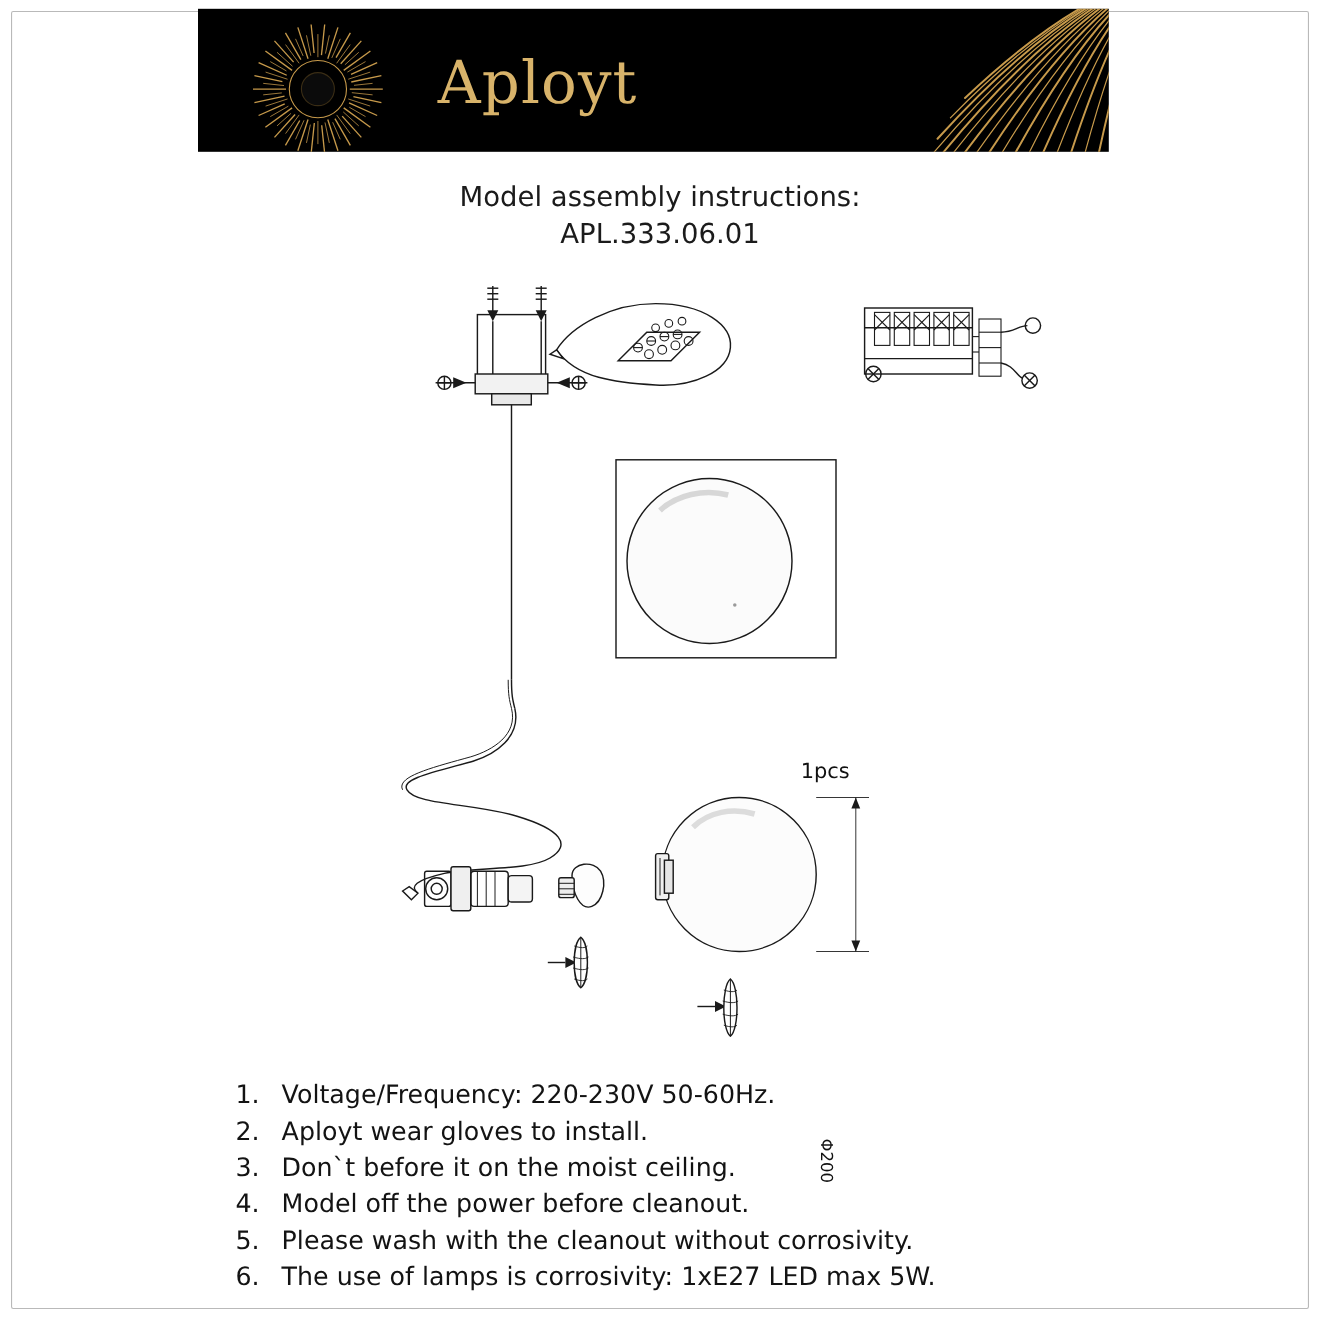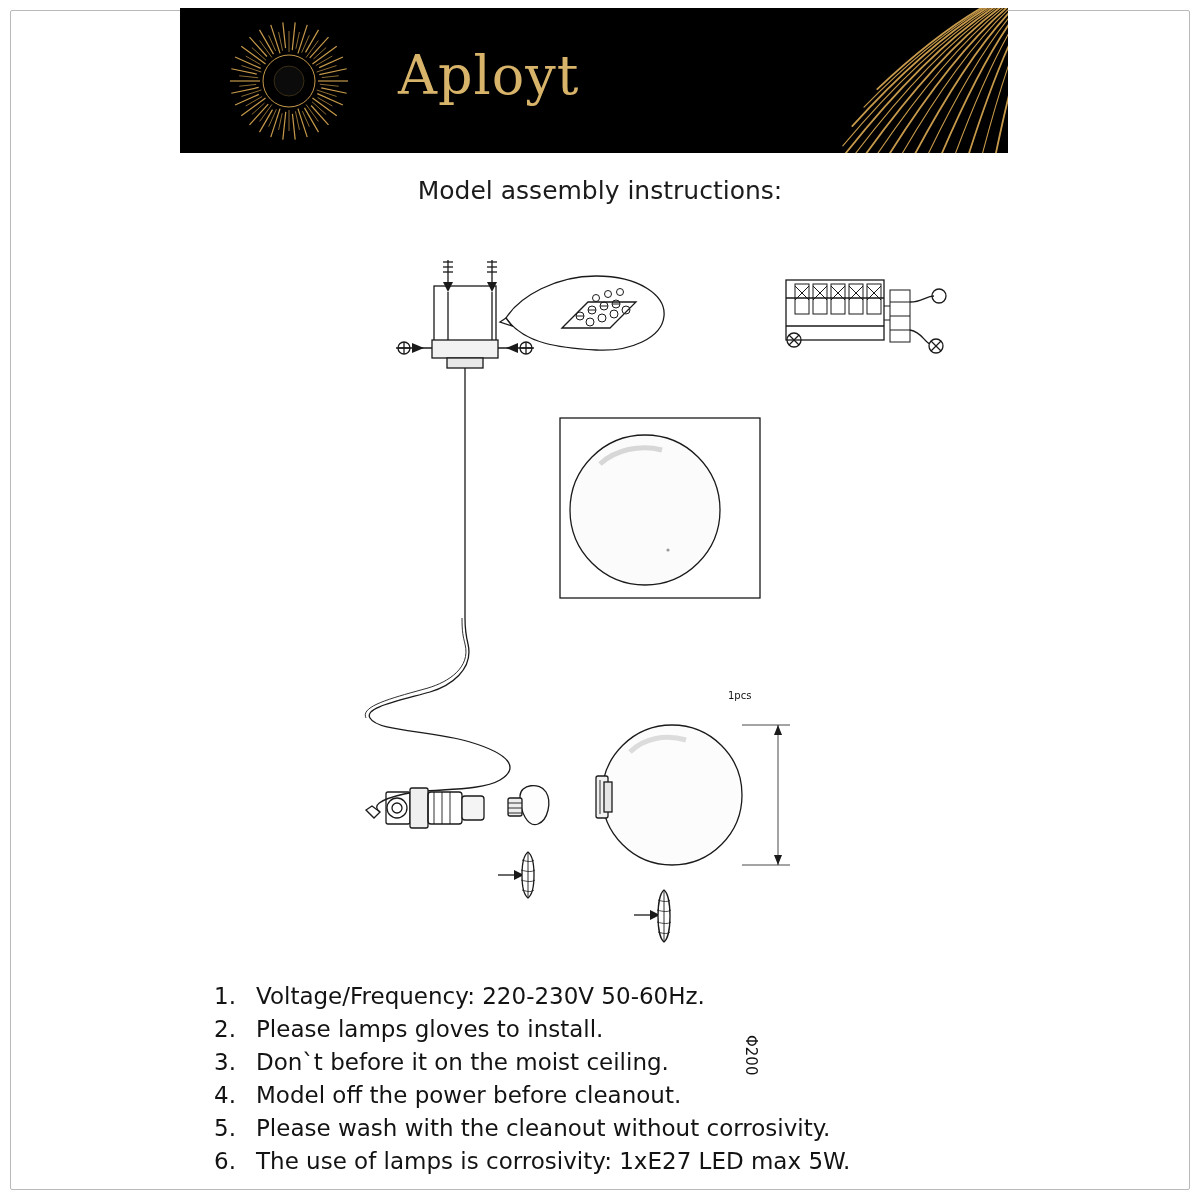--- a/index.html
+++ b/index.html
@@ -22,21 +22,21 @@
     width: 1180px; height: 1180px;
     border: 1px solid #b9b9b9;
     border-radius: 2px;
     pointer-events: none;
   }
 
   
   .banner {
     position: absolute;
     left: 180px; top: 8px;
-    width: 828px; height: 145px;
+    width: 828px; height: 130px;
     background: #000000;
     overflow: hidden;
   }
   .brand-name {
     position: absolute;
     left: 218px; top: 36px;
     font-family: "DejaVu Serif", serif;
     font-size: 54px;
     letter-spacing: 1px;
     color: #d8b36a;
@@ -52,21 +52,20 @@
     right: -30px; top: -40px;
     width: 330px; height: 230px;
   }
 
   
   .title-block {
     position: absolute;
     left: 0; top: 162px;
     width: 1200px;
     text-align: center;
-    margin-top: 12px;
   }
   .title-line1 {
     font-family: "DejaVu Sans", sans-serif;
     font-size: 25px;
     color: #1b1b1b;
     line-height: 34px;
   }
   .title-line2 {
     font-family: "DejaVu Sans", sans-serif;
     font-size: 25px;
@@ -76,21 +75,21 @@
 
   
   .diagram {
     position: absolute;
     left: 0; top: 240px;
     width: 1200px; height: 720px;
   }
   .label-1pcs {
     position: absolute;
     left: 728px; top: 450px;
-    font-size: 10px;
+    font-size: 19px;
     color: #111;
     font-family: "DejaVu Sans", sans-serif;
   }
   .label-dia {
     position: absolute;
     left: 760px; top: 795px;
     font-size: 15px;
     color: #111;
     font-family: "DejaVu Sans", sans-serif;
     transform: rotate(90deg);
@@ -225,20 +224,21 @@
             <path d="M340 10 Q 344.8 51.8 350.7 218.8" stroke-width="1.1"></path>
           </g>
       </g>
     </svg>
 
     <div class="brand-name">Aployt</div>
   </div>
 
   <div class="title-block">
     <div class="title-line1">Model assembly instructions:</div>
+    <div class="title-line2">APL.333.06.01</div>
   </div>
 
   <div class="diagram">
 
     <svg width="1200" height="720" viewBox="0 0 1200 720">
       <g fill="none" stroke="#1a1a1a" stroke-width="1.3">
 
         <g>
 
           <rect x="434" y="46" width="62" height="56" stroke="#1a1a1a"></rect>
@@ -429,21 +429,21 @@
     <div class="label-dia">Φ200</div>
   </div>
 
   <div class="notes">
     <div class="note-row">
       <span class="note-num">1.</span>
       <span class="note-text">Voltage/Frequency: 220-230V 50-60Hz.</span>
     </div>
     <div class="note-row">
       <span class="note-num">2.</span>
-      <span class="note-text">Please lamps gloves to install.</span>
+      <span class="note-text">Aployt wear gloves to install.</span>
     </div>
     <div class="note-row">
       <span class="note-num">3.</span>
       <span class="note-text">Don`t before it on the moist ceiling.</span>
     </div>
     <div class="note-row">
       <span class="note-num">4.</span>
       <span class="note-text">Model off the power before cleanout.</span>
     </div>
     <div class="note-row">

